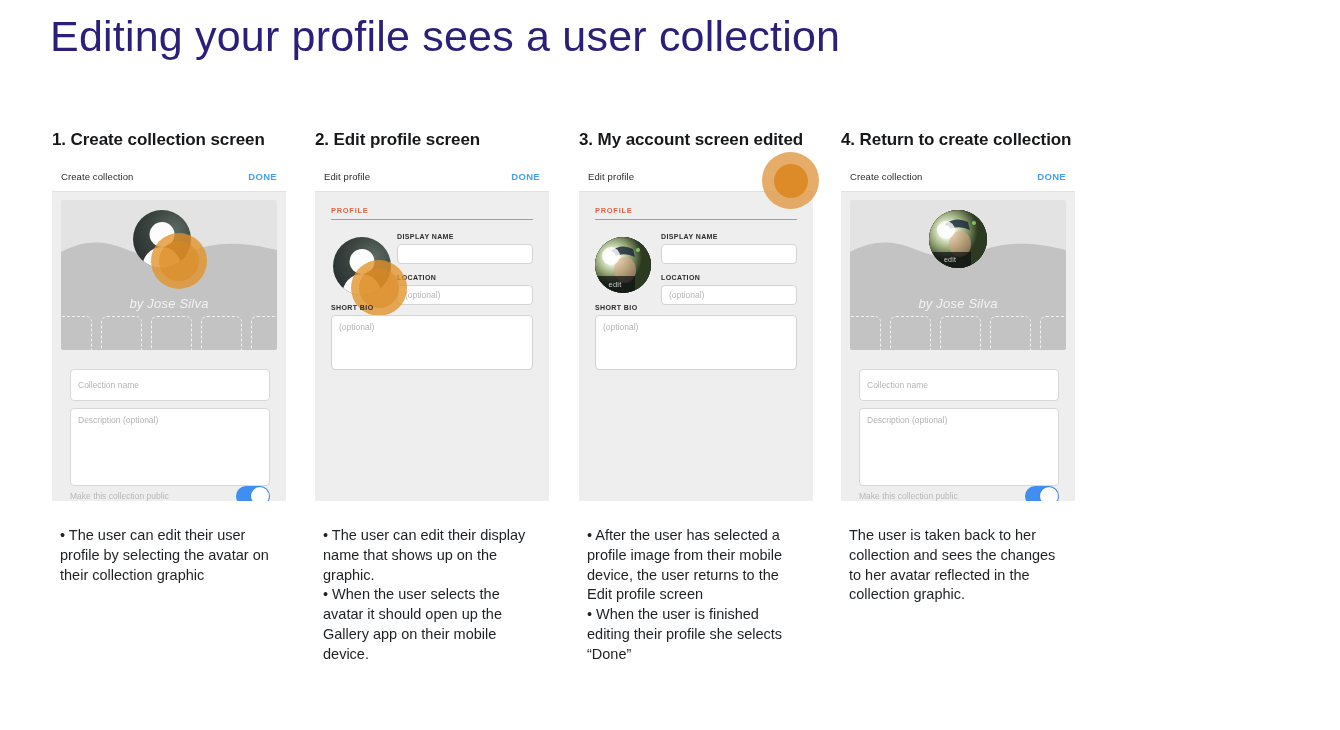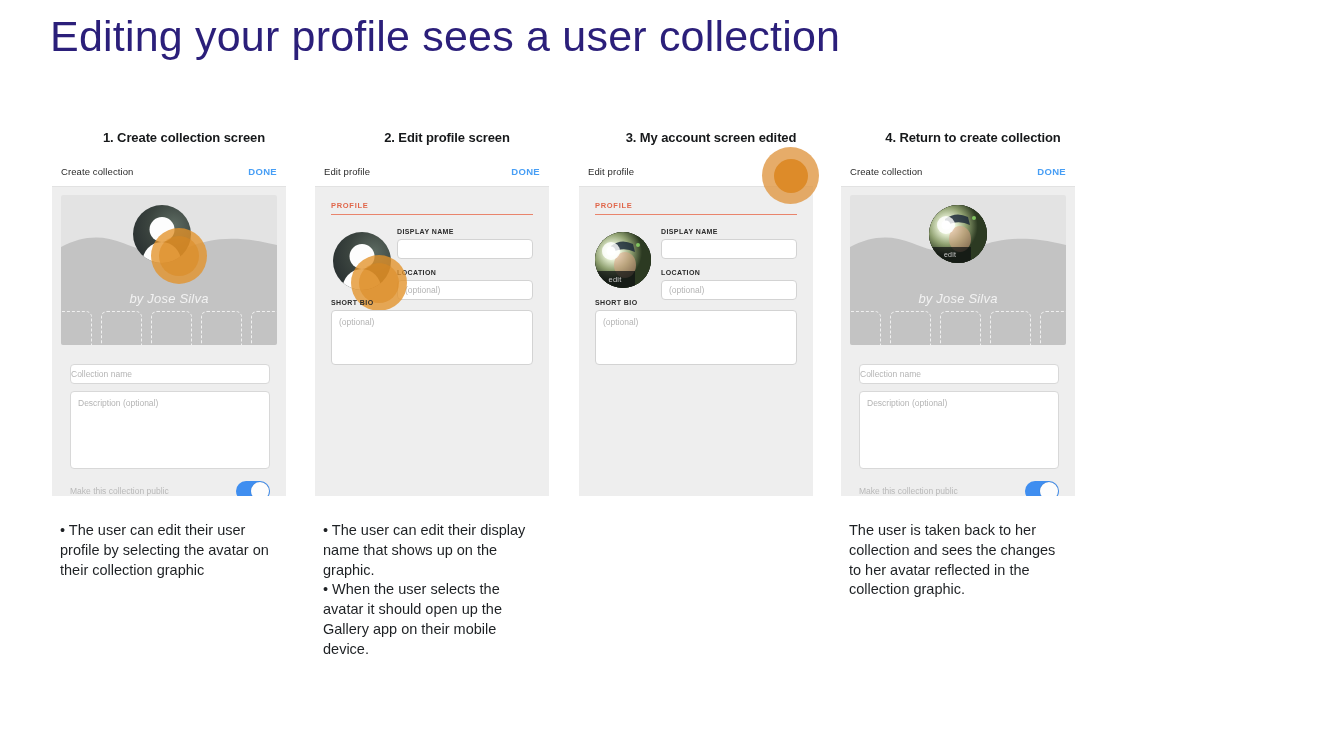--- a/index.html
+++ b/index.html
@@ -32,27 +32,26 @@
     position: absolute;
     top: 0;
     width: 264px;
   }
   .col-0 { left: 52px; }
   .col-1 { left: 315px; }
   .col-2 { left: 579px; }
   .col-3 { left: 841px; }
 
   .col-heading {
-    font-size: 13px;
+    font-size: 17px;
     font-weight: bold;
     color: #16181a;
     margin-bottom: 11px;
     white-space: nowrap;
     letter-spacing: -0.1px;
-    text-align: center;
   }
 
   
   .phone {
     position: relative;
     width: 234px;
     height: 340px;
     background: #ffffff;
     overflow: hidden;
   }
@@ -213,27 +212,27 @@
   }
   .avatar-photo-collection .edit-band { font-size: 7px; height: 28%; }
 
   
   .field-stack {
     position: absolute;
     left: 18px; top: 177px;
     width: 200px;
   }
   .text-input {
-    height: 20px;
+    height: 32px;
     background: #fff;
     border: 1px solid #d8d8d8;
     border-radius: 4px;
     display: flex;
     align-items: center;
-    padding: 0 0;
+    padding: 0 7px;
     font-size: 8.5px;
     color: #b4b4b4;
   }
   .text-area {
     margin-top: 7px;
     height: 78px;
     background: #fff;
     border: 1px solid #d8d8d8;
     border-radius: 4px;
     padding: 6px 7px;
@@ -528,20 +527,24 @@
                 <div class="field-box">(optional)</div>
               </div>
             </div>
           </div>
 
           <div class="bio-label">SHORT BIO</div>
           <div class="bio-box">(optional)</div>
         </div>
       </div>
 
+      <div class="caption">
+        <p style="white-space:pre-line;">• After the user has selected a profile image from their mobile device, the user returns to the Edit profile screen
+• When the user is finished editing their profile she selects “Done”</p>
+      </div>
     </div>
 
     <div class="col col-3">
       <div class="col-heading">4. Return to create collection</div>
 
       <div class="phone">
         <div class="status-bar">
           <span class="screen-title">Create collection</span>
           <span class="done-btn">DONE</span>
         </div>

